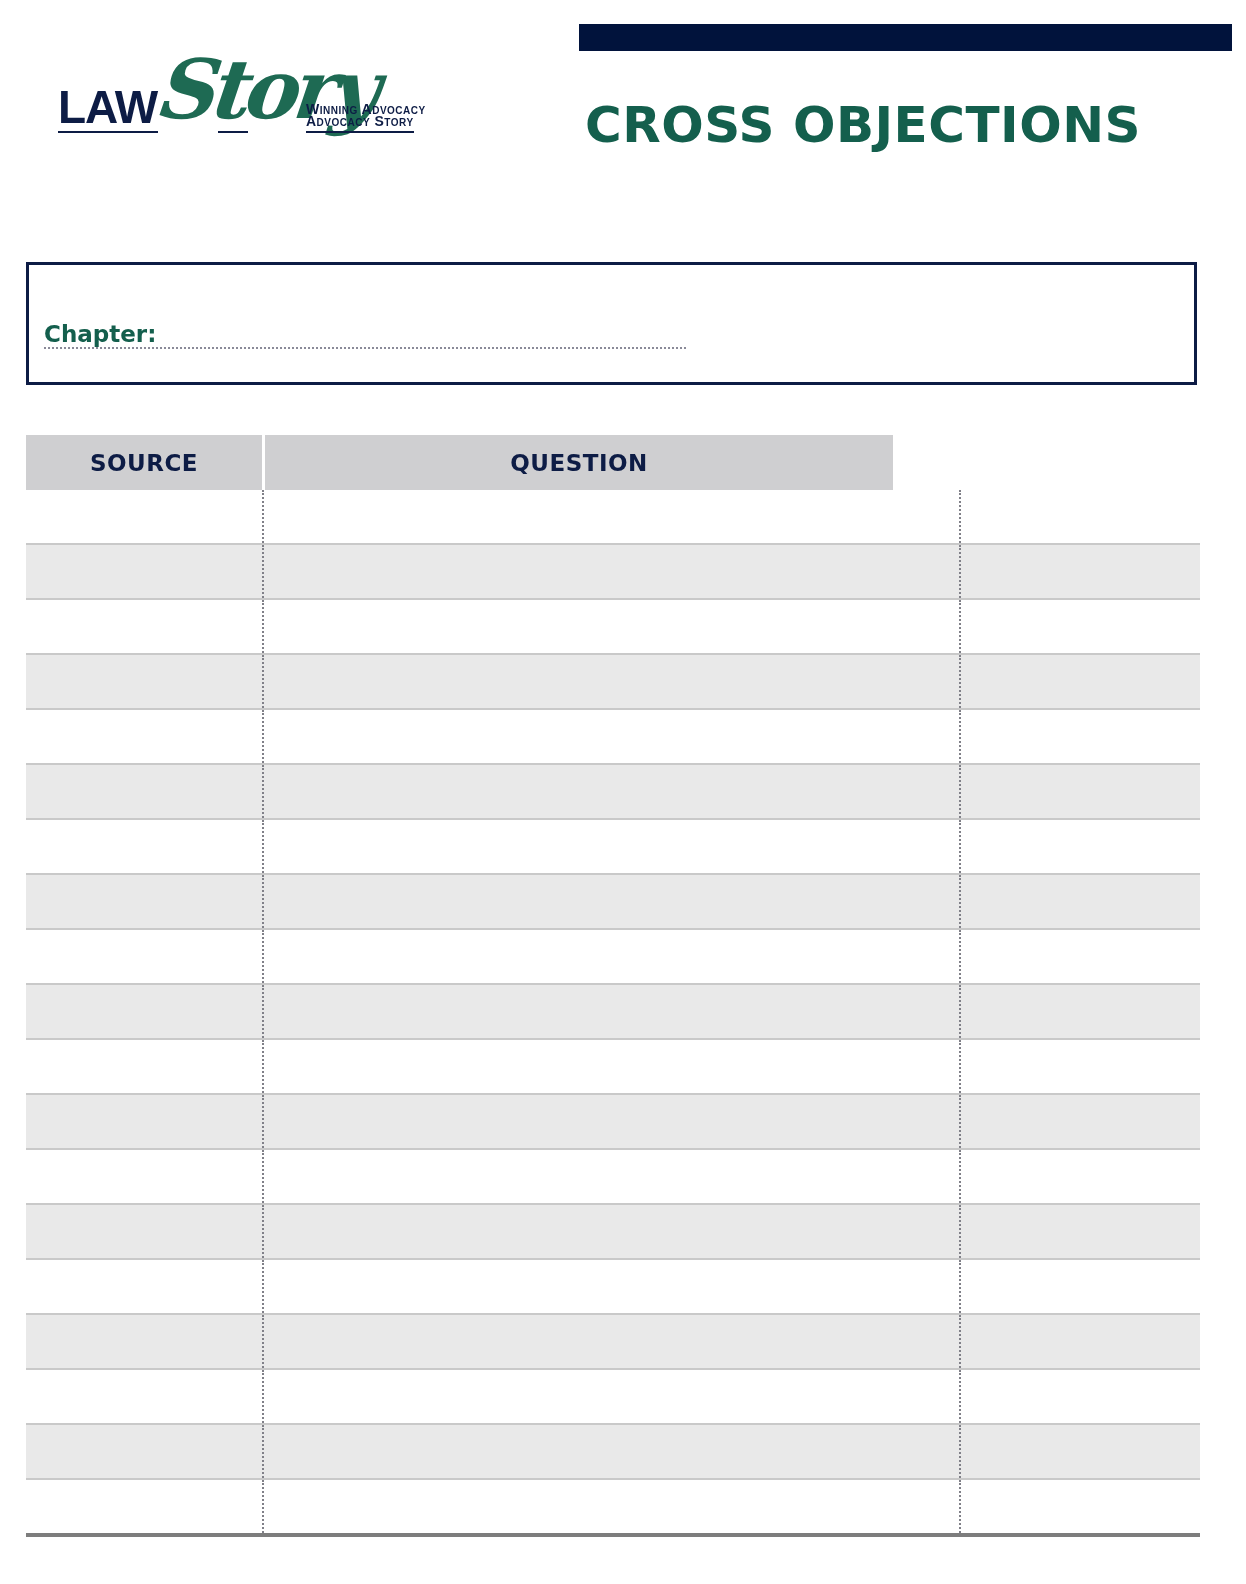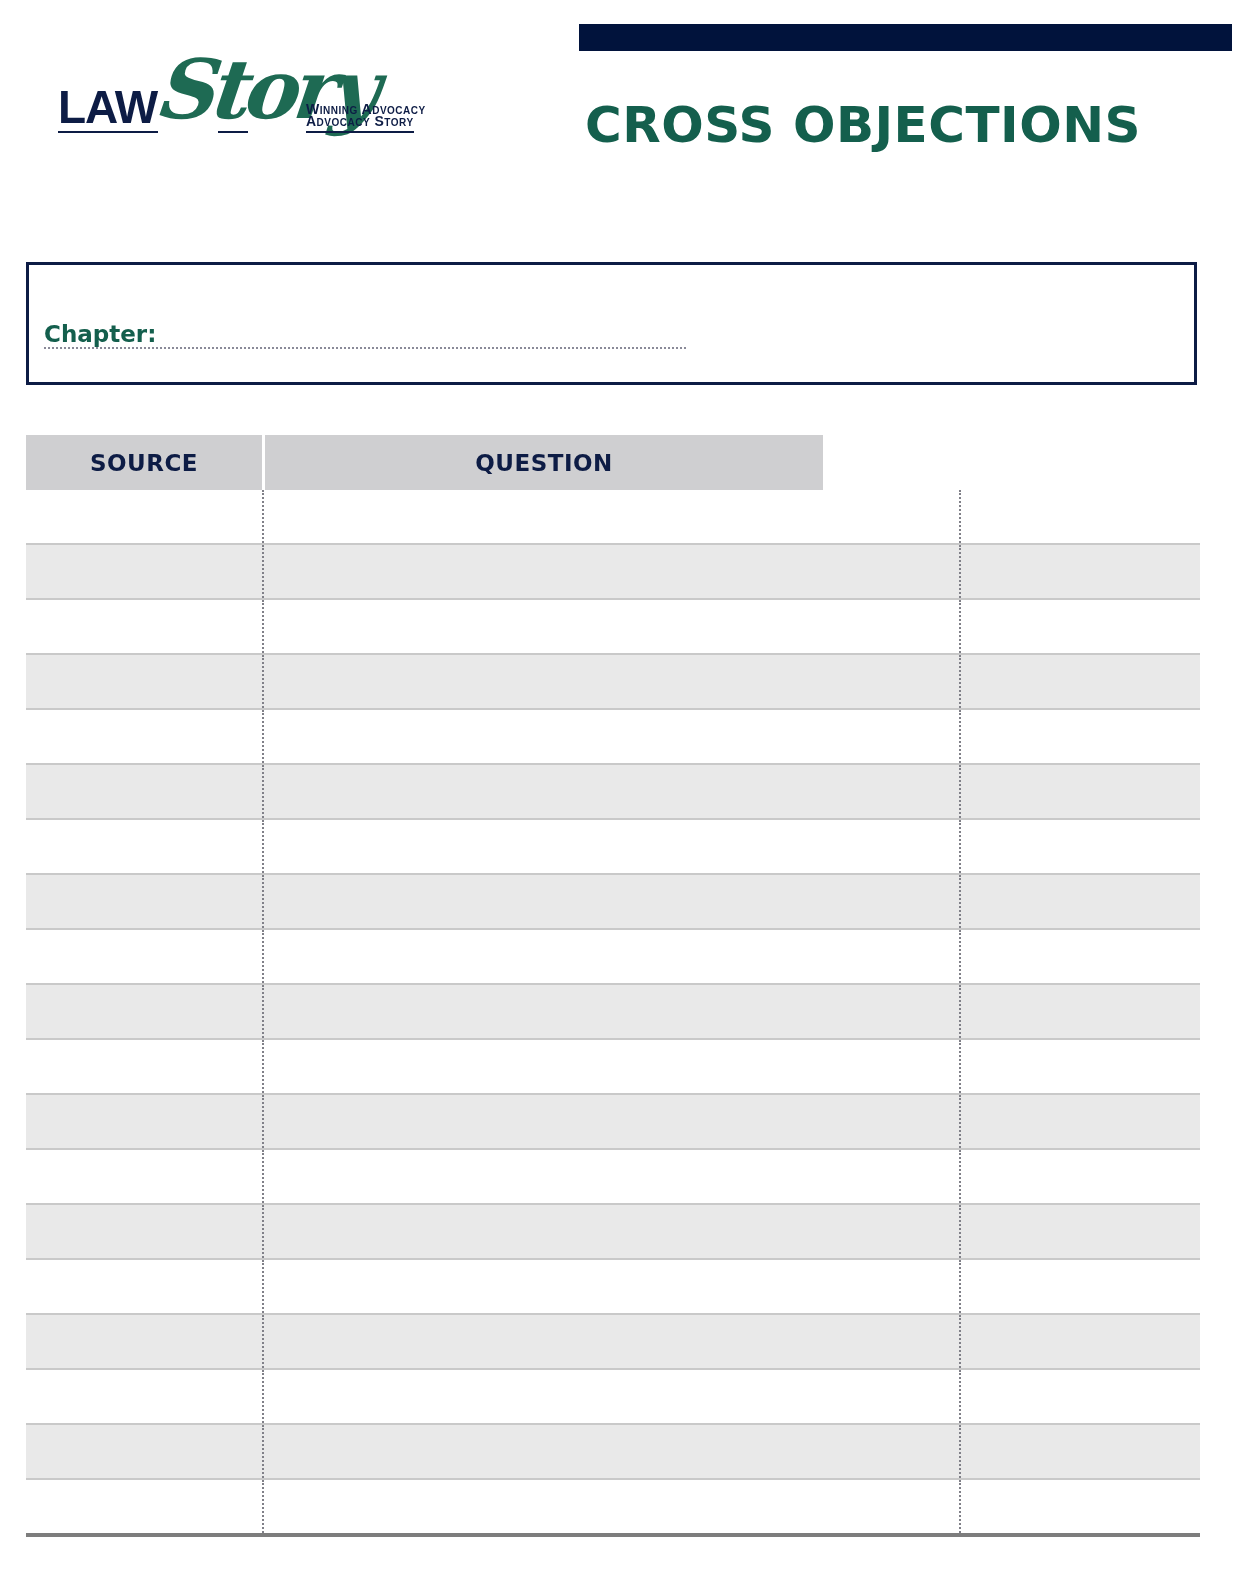--- a/index.html
+++ b/index.html
@@ -39,21 +39,21 @@
                   background: transparent; outline: none; }
     .witness .info-field { left: 22px; width: 400px; }
     .chapter .info-field { left: 15px; width: 638px; }
 
     
     .table { position: absolute; left: 26px; top: 418px; width: 1174px; margin-top: 17px; }
     .thead { display: flex; height: 55px; }
     .th { background: #cfcfd1; display: flex; align-items: center; justify-content: center;
           font-weight: bold; font-size: 23px; color: #0d1c45; font-family: "DejaVu Sans", sans-serif; letter-spacing: 0.5px; }
     .col-source { width: 236px; }
-    .col-question { width: 558px; }
+    .col-question { width: 628px; }
     .col-objections { flex: 1; }
     .th.col-source { margin-right: 3px; }
     .th.col-question { margin-right: 3px; }
     .tbody { position: relative; }
     .row { display: flex; height: 53px; border-bottom: 2px solid #c9c9c9; }
     .row.alt { background: #e9e9e9; }
     .row.last { border-bottom: 4px solid #7d7d7d; height: 53px; }
     .cell { height: 100%; position: relative; }
     .cell.col-source { width: 238px; border-right: 2px dotted #808088; box-sizing: border-box; }
     .cell.col-question { width: 697px; border-right: 2px dotted #808088; box-sizing: border-box; }

